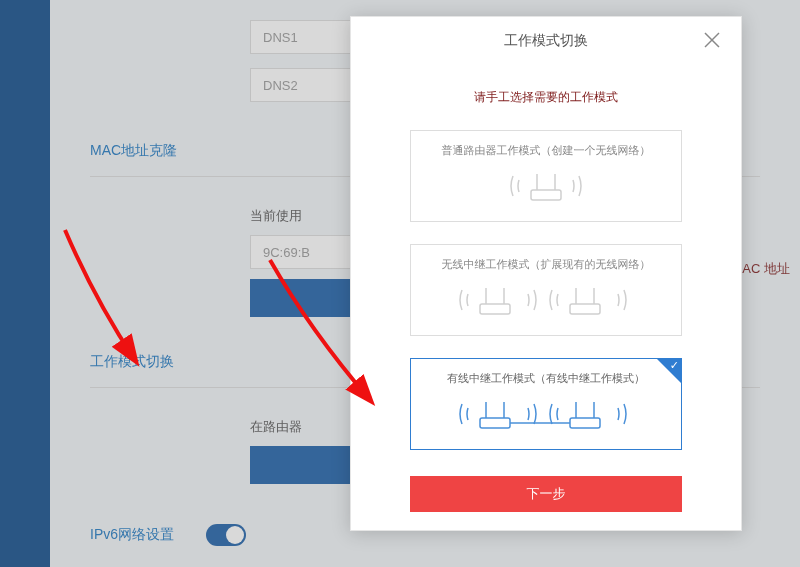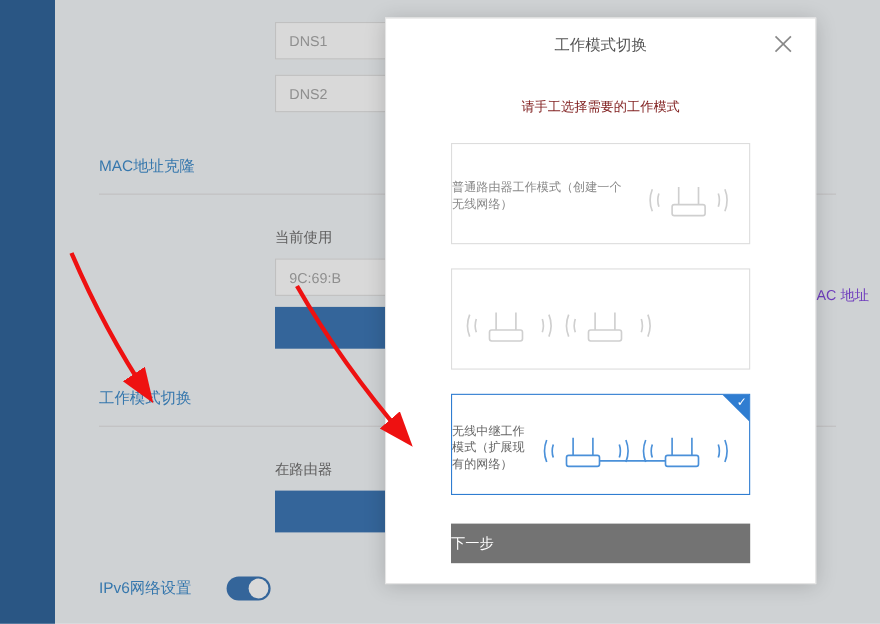--- a/index.html
+++ b/index.html
@@ -60,21 +60,21 @@
       height: 38px;
       display: flex;
       align-items: center;
       justify-content: center;
       margin-left: 160px;
       margin-top: 10px;
       font-size: 13px;
     }
     .tail-txt {
       font-size: 13px;
-      color: #6d28d9;
+      color: #7f1d1d;
       position: absolute;
       right: 10px;
       top: 260px;
       white-space: nowrap;
     }
     .ipv6-row {
       display: flex;
       align-items: center;
       gap: 32px;
       margin-top: 40px;
@@ -136,21 +136,21 @@
       color: #7f1d1d;
       margin-top: 24px;
       margin-bottom: 24px;
     }
     .option {
       width: 272px;
       height: 92px;
       border: 1px solid #ddd;
       position: relative;
       display: flex;
-      flex-direction: row;
+      flex-direction: column;
       align-items: center;
       padding-top: 12px;
       margin-bottom: 22px;
       cursor: pointer;
     }
     .option.selected {
       border: 1px solid #2f7dd1;
     }
     .option-title {
       font-size: 11px;
@@ -177,26 +177,26 @@
     .corner-check::after {
       content: "✓";
       position: absolute;
       right: 2px; top: -24px;
       color: #fff;
       font-size: 11px;
     }
     .next-btn {
       width: 272px;
       height: 36px;
-      background: #737373;
+      background: #ef4444;
       color: #fff;
       font-size: 13px;
       display: flex;
       align-items: center;
-      justify-content: flex-start;
+      justify-content: center;
       margin-top: 4px;
       cursor: pointer;
     }
     
     .arrow { position: absolute; pointer-events: none; }
   </style>
 </head>
 <body>
 
 <div class="sidebar"></div>
@@ -258,20 +258,21 @@
             <path d="M88 10 Q92 20 88 30"></path>
           <line x1="46" y1="8" x2="46" y2="24"></line>
             <line x1="64" y1="8" x2="64" y2="24"></line>
           <rect x="40" y="24" width="30" height="10" rx="2"></rect>
         </g>
       </svg>
     </div>
   </div>
 
   <div class="option">
+    <div class="option-title">无线中继工作模式（扩展现有的无线网络）</div>
     <div class="option-art">
       <svg class="router-svg" width="200" height="40" viewBox="0 0 200 40">
         <g class="gray-stroke" stroke-width="1.5">
           <path d="M22 14 Q20 20 22 26"></path>
             <path d="M16 10 Q12 20 16 30"></path>
           <path d="M82 14 Q84 20 82 26"></path>
             <path d="M88 10 Q92 20 88 30"></path>
           <line x1="40" y1="8" x2="40" y2="24"></line>
             <line x1="58" y1="8" x2="58" y2="24"></line>
           <rect x="34" y="24" width="30" height="10" rx="2"></rect>
@@ -282,21 +283,21 @@
           <line x1="130" y1="8" x2="130" y2="24"></line>
             <line x1="148" y1="8" x2="148" y2="24"></line>
           <rect x="124" y="24" width="30" height="10" rx="2"></rect>
         </g>
       </svg>
     </div>
   </div>
 
   <div class="option selected">
     <div class="corner-check"></div>
-    <div class="option-title">无线中继工作模式（扩展现有的网络）</div>
+    <div class="option-title">有线中继工作模式（有线中继工作模式）</div>
     <div class="option-art">
       <svg class="router-svg" width="200" height="40" viewBox="0 0 200 40">
         <g class="blue-stroke" stroke-width="1.5">
           <path d="M22 14 Q20 20 22 26"></path>
             <path d="M16 10 Q12 20 16 30"></path>
           <path d="M82 14 Q84 20 82 26"></path>
             <path d="M88 10 Q92 20 88 30"></path>
           <line x1="40" y1="8" x2="40" y2="24"></line>
             <line x1="58" y1="8" x2="58" y2="24"></line>
           <rect x="34" y="24" width="30" height="10" rx="2"></rect>

